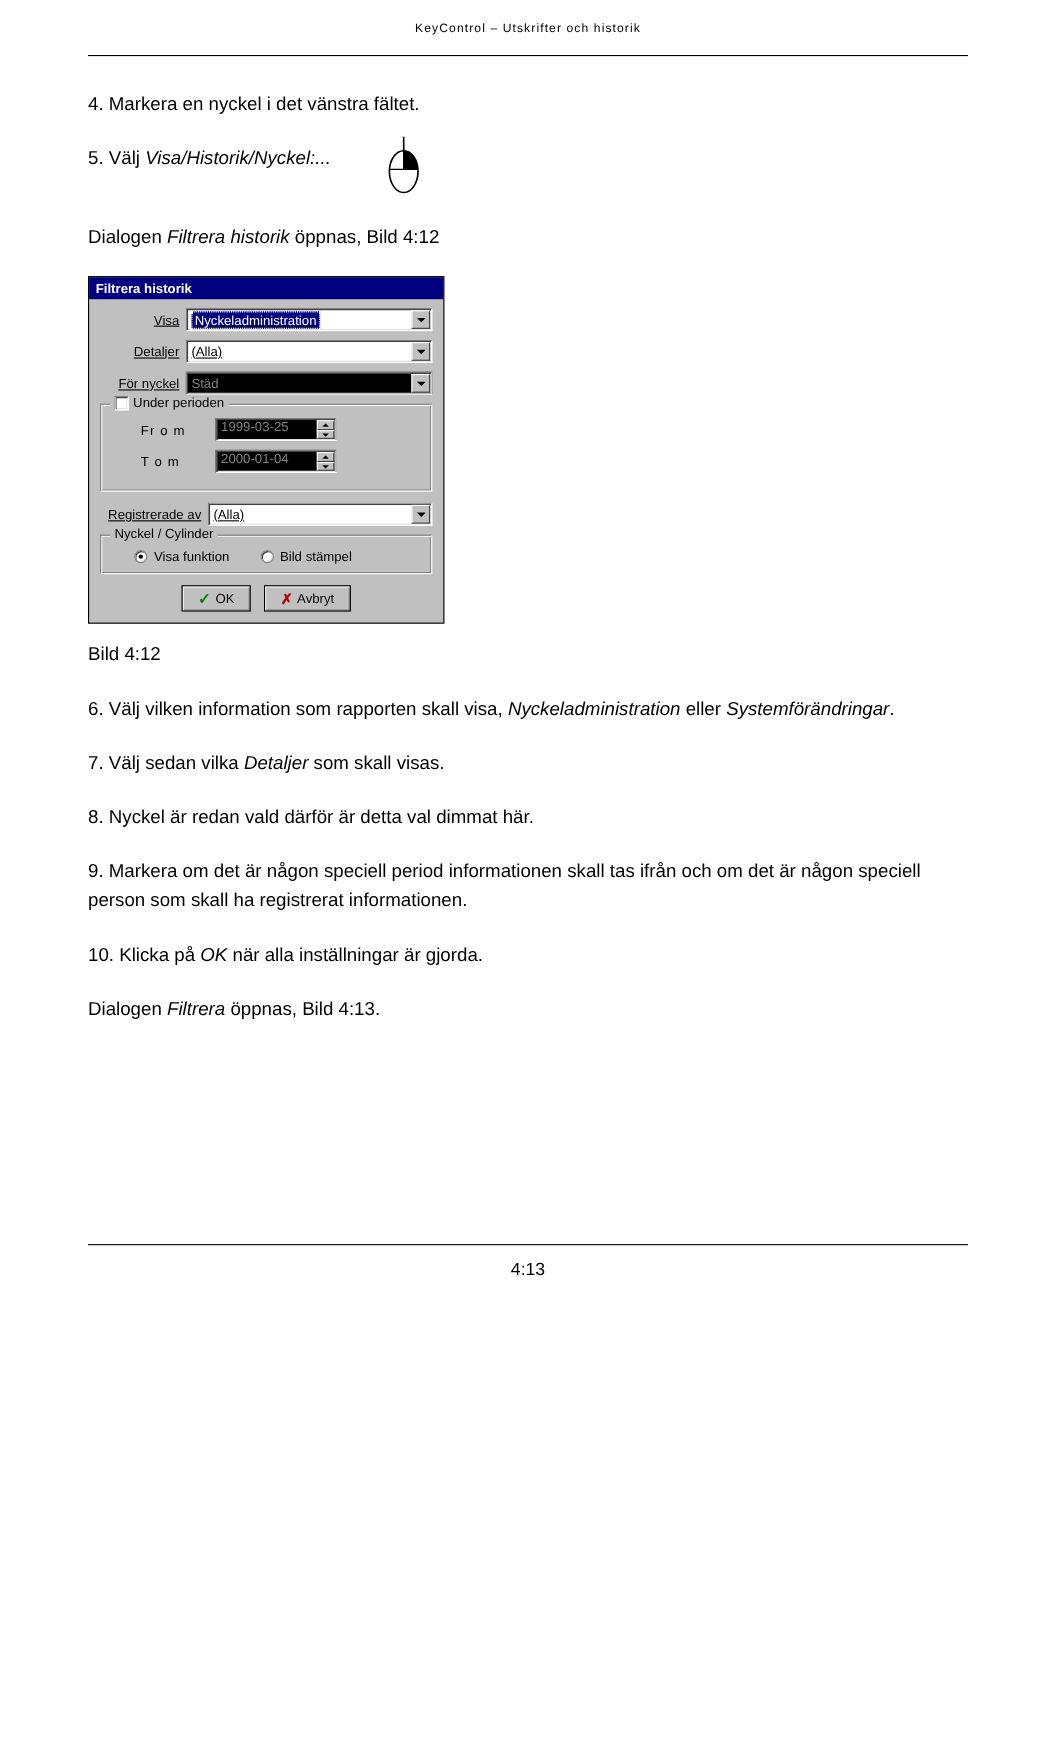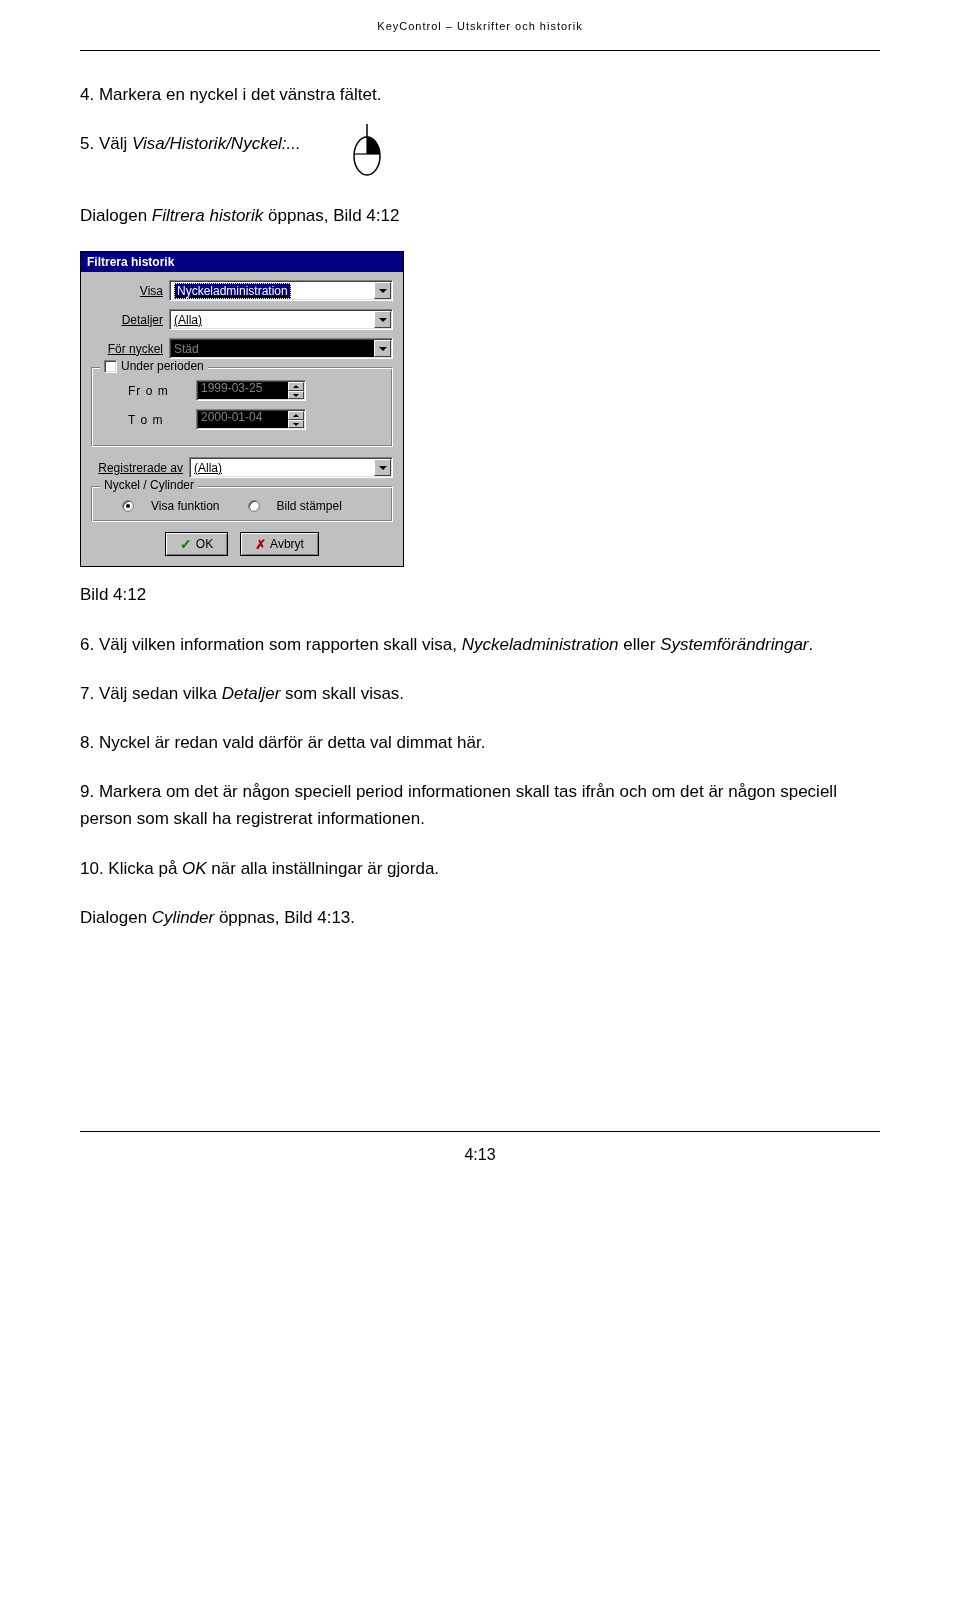--- a/index.html
+++ b/index.html
@@ -219,21 +219,21 @@
   }
   .radio-row {
     display: flex;
     gap: 28px;
     align-items: center;
     padding-left: 4px;
   }
   .radio-item {
     display: flex;
     align-items: center;
-    gap: 17px;
+    gap: 6px;
     font-size: 12px;
   }
   .radio {
     width: 12px;
     height: 12px;
     border-radius: 50%;
     background: #fff;
     border: 1px solid #808080;
     box-shadow: inset 1px 1px 0 #404040, inset -1px -1px 0 #dfdfdf;
     position: relative;
@@ -402,18 +402,18 @@
 
   <p class="para">8. Nyckel är redan vald därför är detta val dimmat här.</p>
 
   <p class="para">9. Markera om det är någon speciell period informationen skall tas ifrån och om det är någon speciell person som skall ha registrerat informationen.</p>
 
   <p class="para">
     <span>10. Klicka på </span><span class="italic">OK</span><span> när alla inställningar är gjorda.</span>
   </p>
 
   <p class="para">
-    <span>Dialogen </span><span class="italic">Cylinder</span><span> öppnas, Bild 4:13.</span>
+    <span>Dialogen </span><span class="italic">Filtrera</span><span> öppnas, Bild 4:13.</span>
   </p>
 
   <hr class="footer-rule">
   <div class="footer">4:13</div>
 </div>
 
 </body></html>

